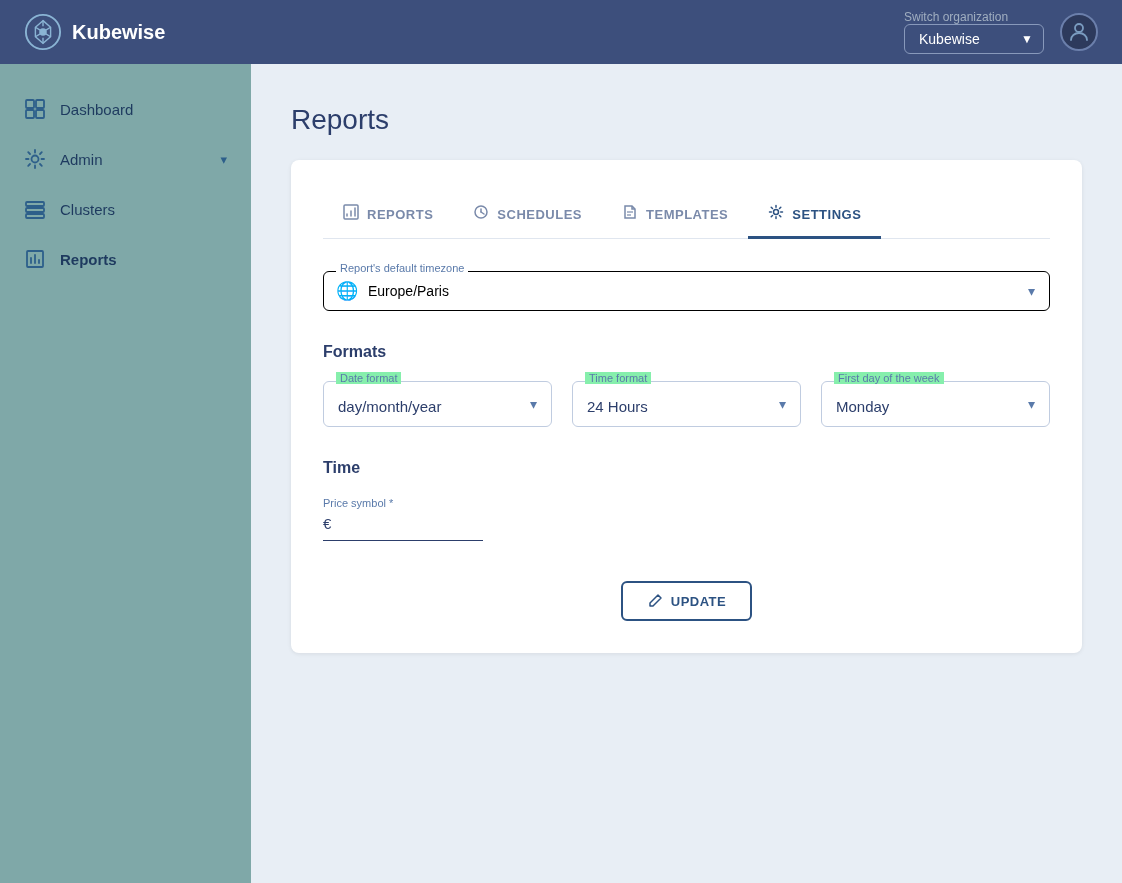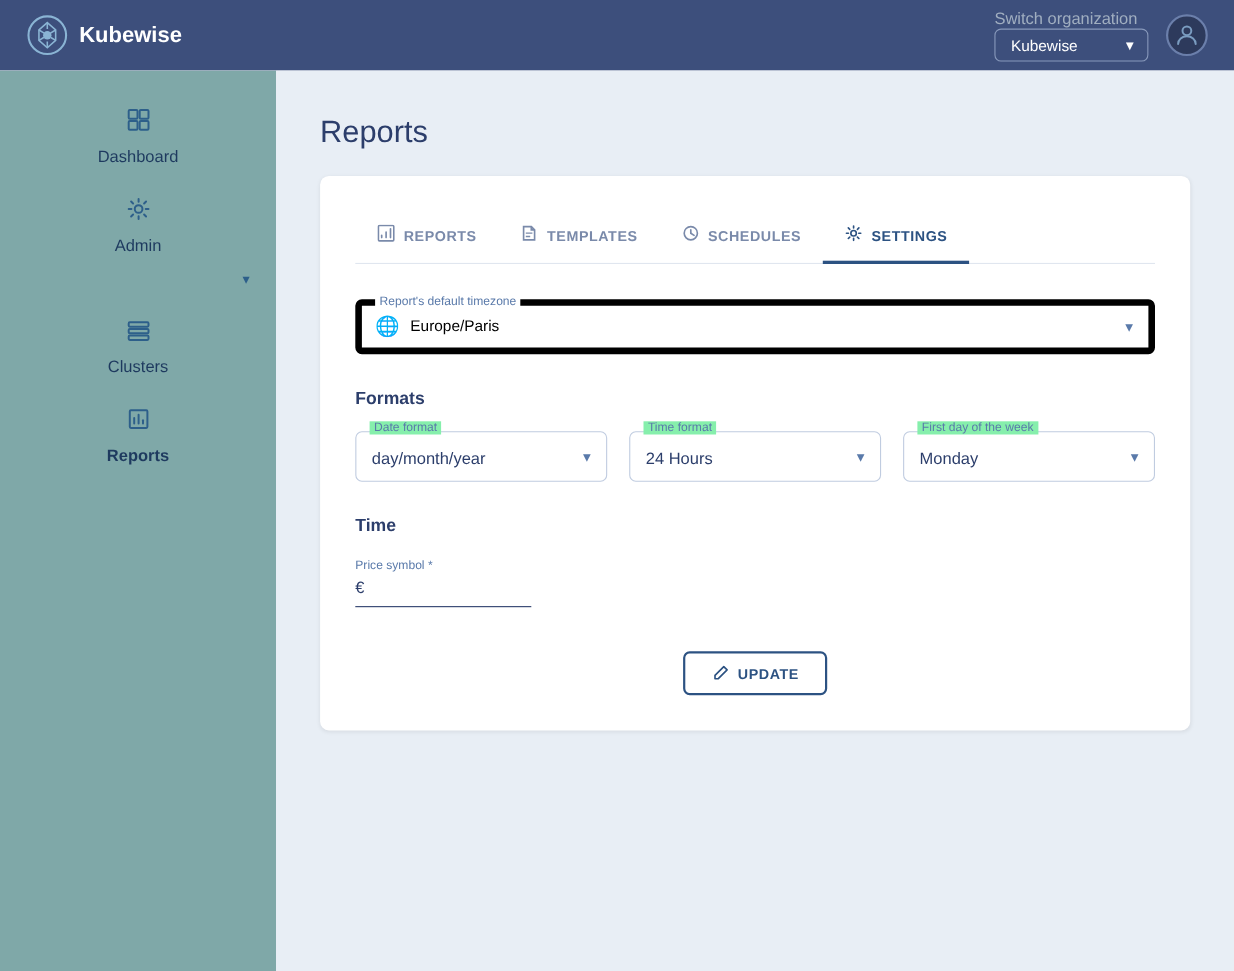--- a/index.html
+++ b/index.html
@@ -27,21 +27,21 @@
       width: 38px;
       height: 38px;
     }
     .navbar-right {
       display: flex;
       align-items: center;
       gap: 16px;
     }
     .org-switcher-label {
       color: #a0aec0;
-      font-size: 15px;
+      font-size: 12px;
       margin-bottom: 0;
     }
     .org-switcher-wrapper {
       position: relative;
       border: 1px solid #8899bb;
       border-radius: 6px;
       padding: 6px 36px 6px 14px;
       color: white;
       font-size: 14px;
       display: flex;
@@ -90,21 +90,20 @@
     .sidebar-item {
       display: flex;
       align-items: center;
       gap: 14px;
       padding: 14px 24px;
       color: #1e3a5f;
       font-size: 15px;
       font-weight: 500;
       cursor: pointer;
       position: relative;
-      flex-direction: column;
     }
     .sidebar-item.active {
       color: #1e3a5f;
       font-weight: 600;
     }
     .sidebar-item .icon {
       width: 22px;
       height: 22px;
       display: flex;
       align-items: center;
@@ -176,21 +175,21 @@
       color: #2c3e6b;
       margin-bottom: 20px;
     }
 
     
     .field-group {
       margin-bottom: 32px;
     }
     .field-wrapper {
       position: relative;
-      border: 6px solid #000000;
+      border: 1px solid #000000;
       border-radius: 6px;
       padding: 10px 14px 10px 44px;
     }
     .field-label {
       position: absolute;
       top: -10px;
       left: 12px;
       background: white;
       padding: 0 4px;
       font-size: 11px;
@@ -398,38 +397,38 @@
               <line x1="8" y1="7" x2="8" y2="12" stroke="#7a8aaa" stroke-width="1.5" stroke-linecap="round"></line>
               <line x1="12" y1="4" x2="12" y2="12" stroke="#7a8aaa" stroke-width="1.5" stroke-linecap="round"></line>
             </svg>
           </span>
           <span>REPORTS</span>
         </div>
 
         <div class="tab">
           <span class="tab-icon">
             <svg width="16" height="16" viewBox="0 0 16 16" fill="none" xmlns="http://www.w3.org/2000/svg">
+              <circle cx="8" cy="8" r="6" stroke="#7a8aaa" stroke-width="1.5" fill="none"></circle>
+              <line x1="8" y1="5" x2="8" y2="8" stroke="#7a8aaa" stroke-width="1.5" stroke-linecap="round"></line>
+              <line x1="8" y1="8" x2="11" y2="10" stroke="#7a8aaa" stroke-width="1.5" stroke-linecap="round"></line>
+            </svg>
+          </span>
+          <span>SCHEDULES</span>
+        </div>
+
+        <div class="tab">
+          <span class="tab-icon">
+            <svg width="16" height="16" viewBox="0 0 16 16" fill="none" xmlns="http://www.w3.org/2000/svg">
               <path d="M3 2h7l3 3v9H3V2z" stroke="#7a8aaa" stroke-width="1.5" fill="none"></path>
               <path d="M10 2v3h3" stroke="#7a8aaa" stroke-width="1.5" fill="none"></path>
               <line x1="5" y1="8" x2="11" y2="8" stroke="#7a8aaa" stroke-width="1.2"></line>
               <line x1="5" y1="11" x2="9" y2="11" stroke="#7a8aaa" stroke-width="1.2"></line>
             </svg>
           </span>
           <span>TEMPLATES</span>
-        </div>
-
-        <div class="tab">
-          <span class="tab-icon">
-            <svg width="16" height="16" viewBox="0 0 16 16" fill="none" xmlns="http://www.w3.org/2000/svg">
-              <circle cx="8" cy="8" r="6" stroke="#7a8aaa" stroke-width="1.5" fill="none"></circle>
-              <line x1="8" y1="5" x2="8" y2="8" stroke="#7a8aaa" stroke-width="1.5" stroke-linecap="round"></line>
-              <line x1="8" y1="8" x2="11" y2="10" stroke="#7a8aaa" stroke-width="1.5" stroke-linecap="round"></line>
-            </svg>
-          </span>
-          <span>SCHEDULES</span>
         </div>
 
         <div class="tab active">
           <span class="tab-icon">
             <svg width="16" height="16" viewBox="0 0 16 16" fill="none" xmlns="http://www.w3.org/2000/svg">
               <circle cx="8" cy="8" r="2.5" stroke="#2c5282" stroke-width="1.5" fill="none"></circle>
               <path d="M8 1.5v1.8M8 12.7v1.8M1.5 8h1.8M12.7 8h1.8M3.2 3.2l1.3 1.3M11.5 11.5l1.3 1.3M3.2 12.8l1.3-1.3M11.5 4.5l1.3-1.3" stroke="#2c5282" stroke-width="1.5" stroke-linecap="round"></path>
             </svg>
           </span>
           <span>SETTINGS</span>

